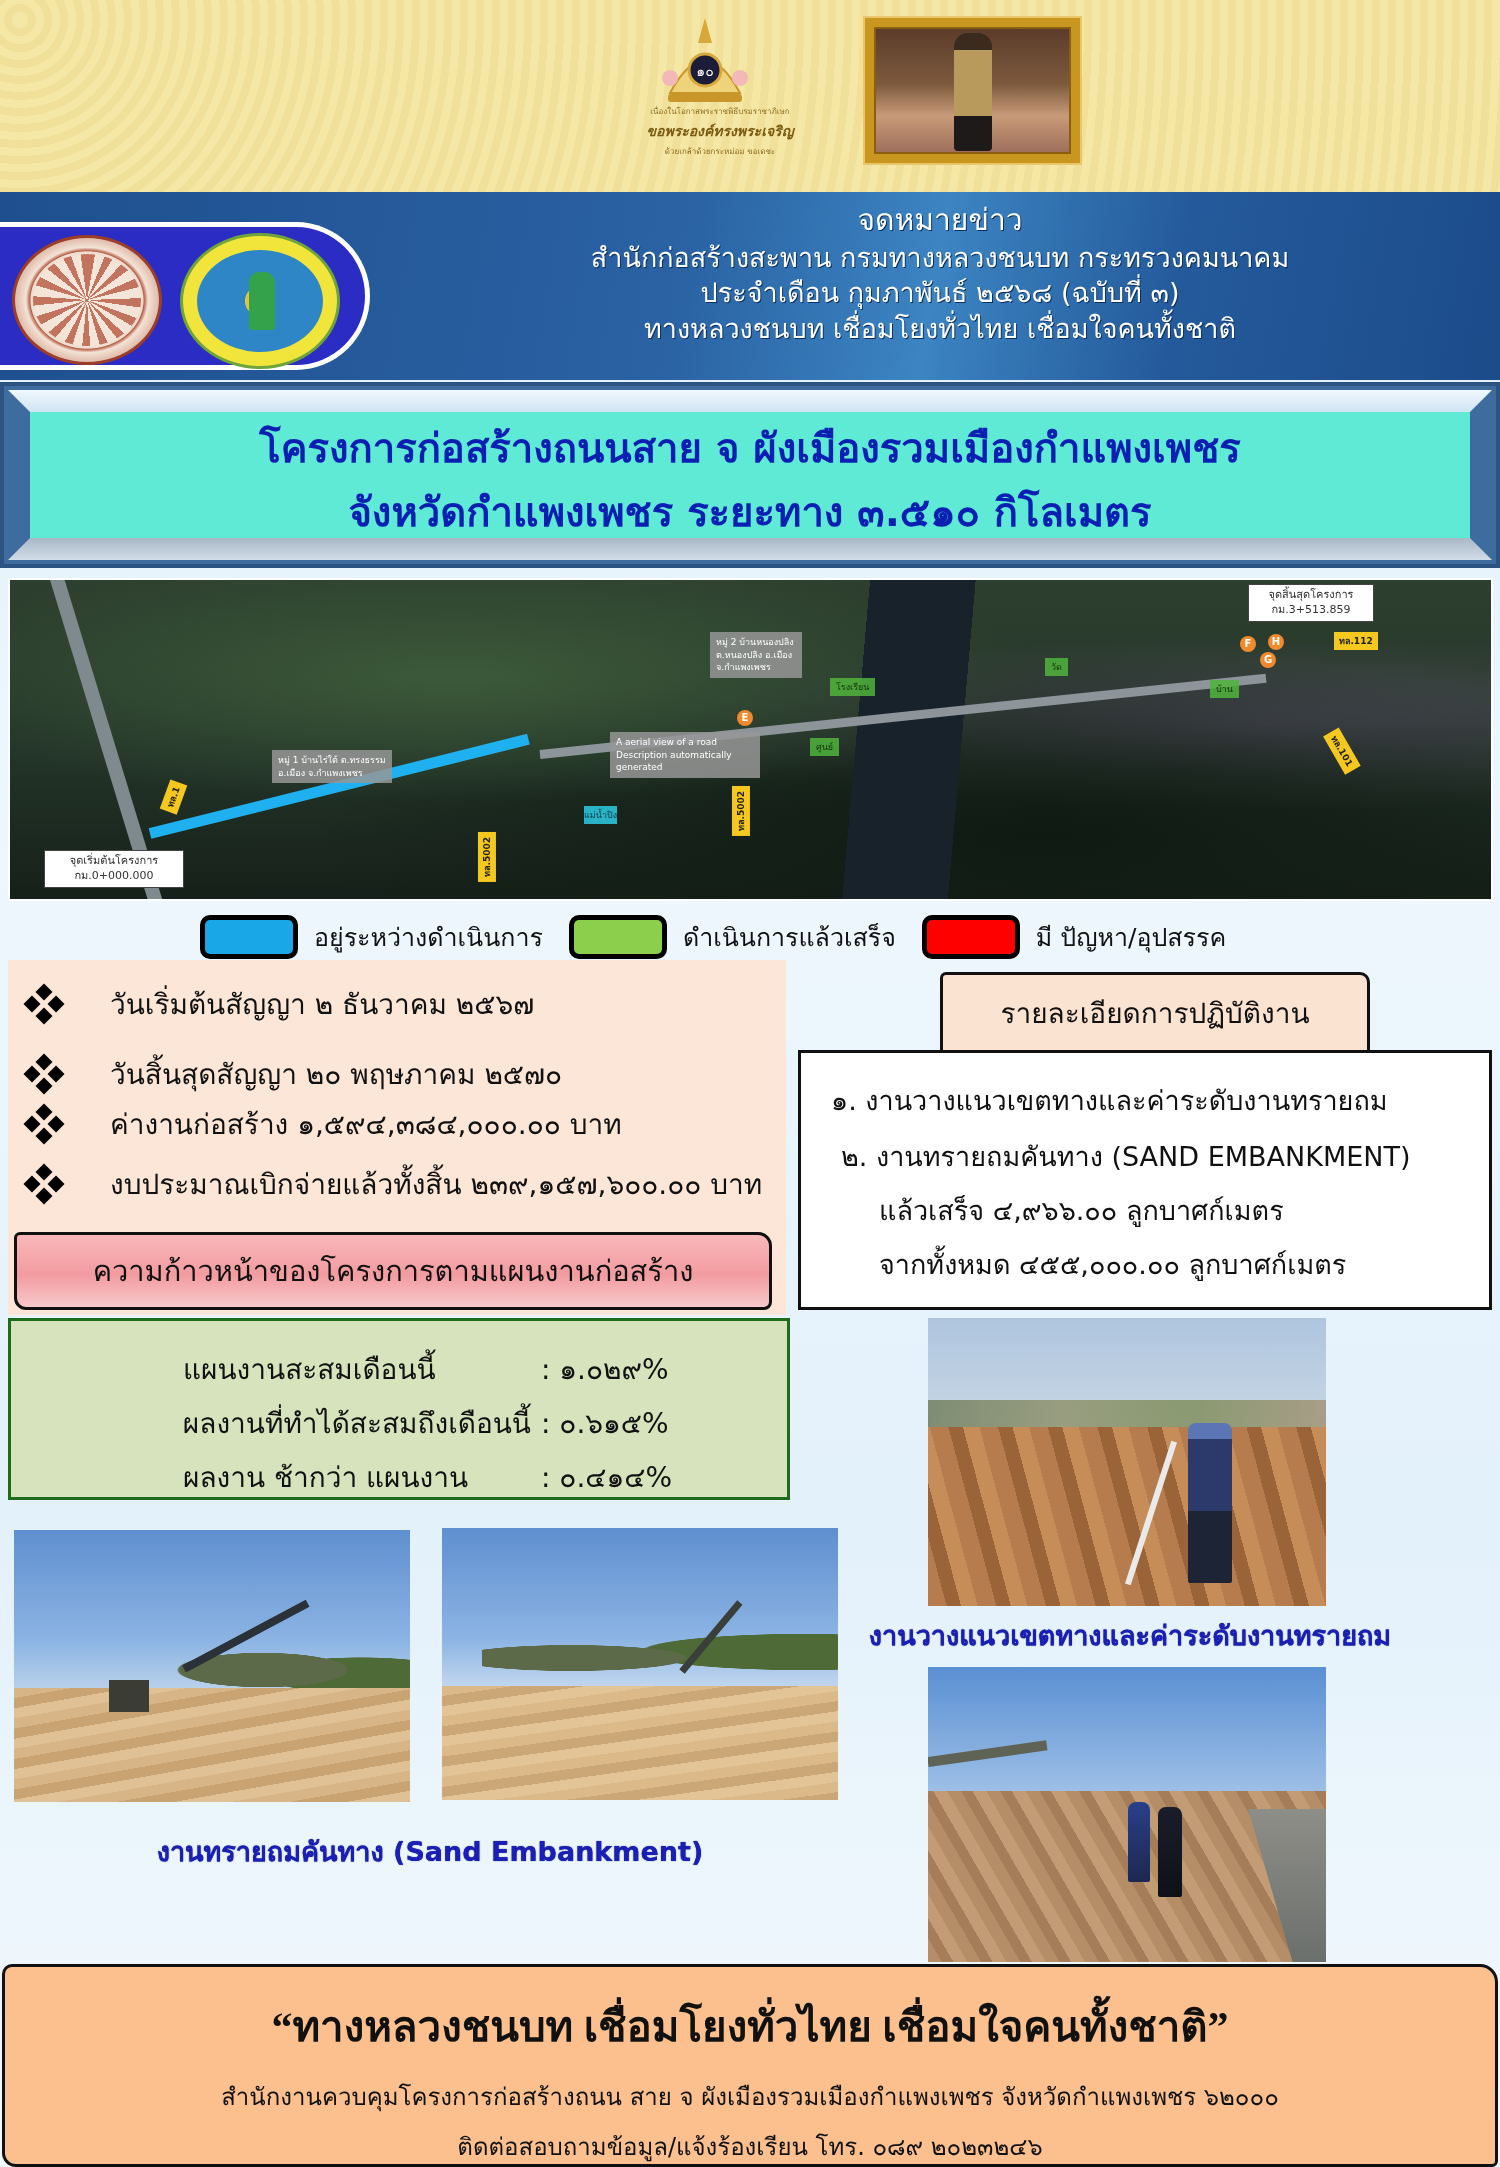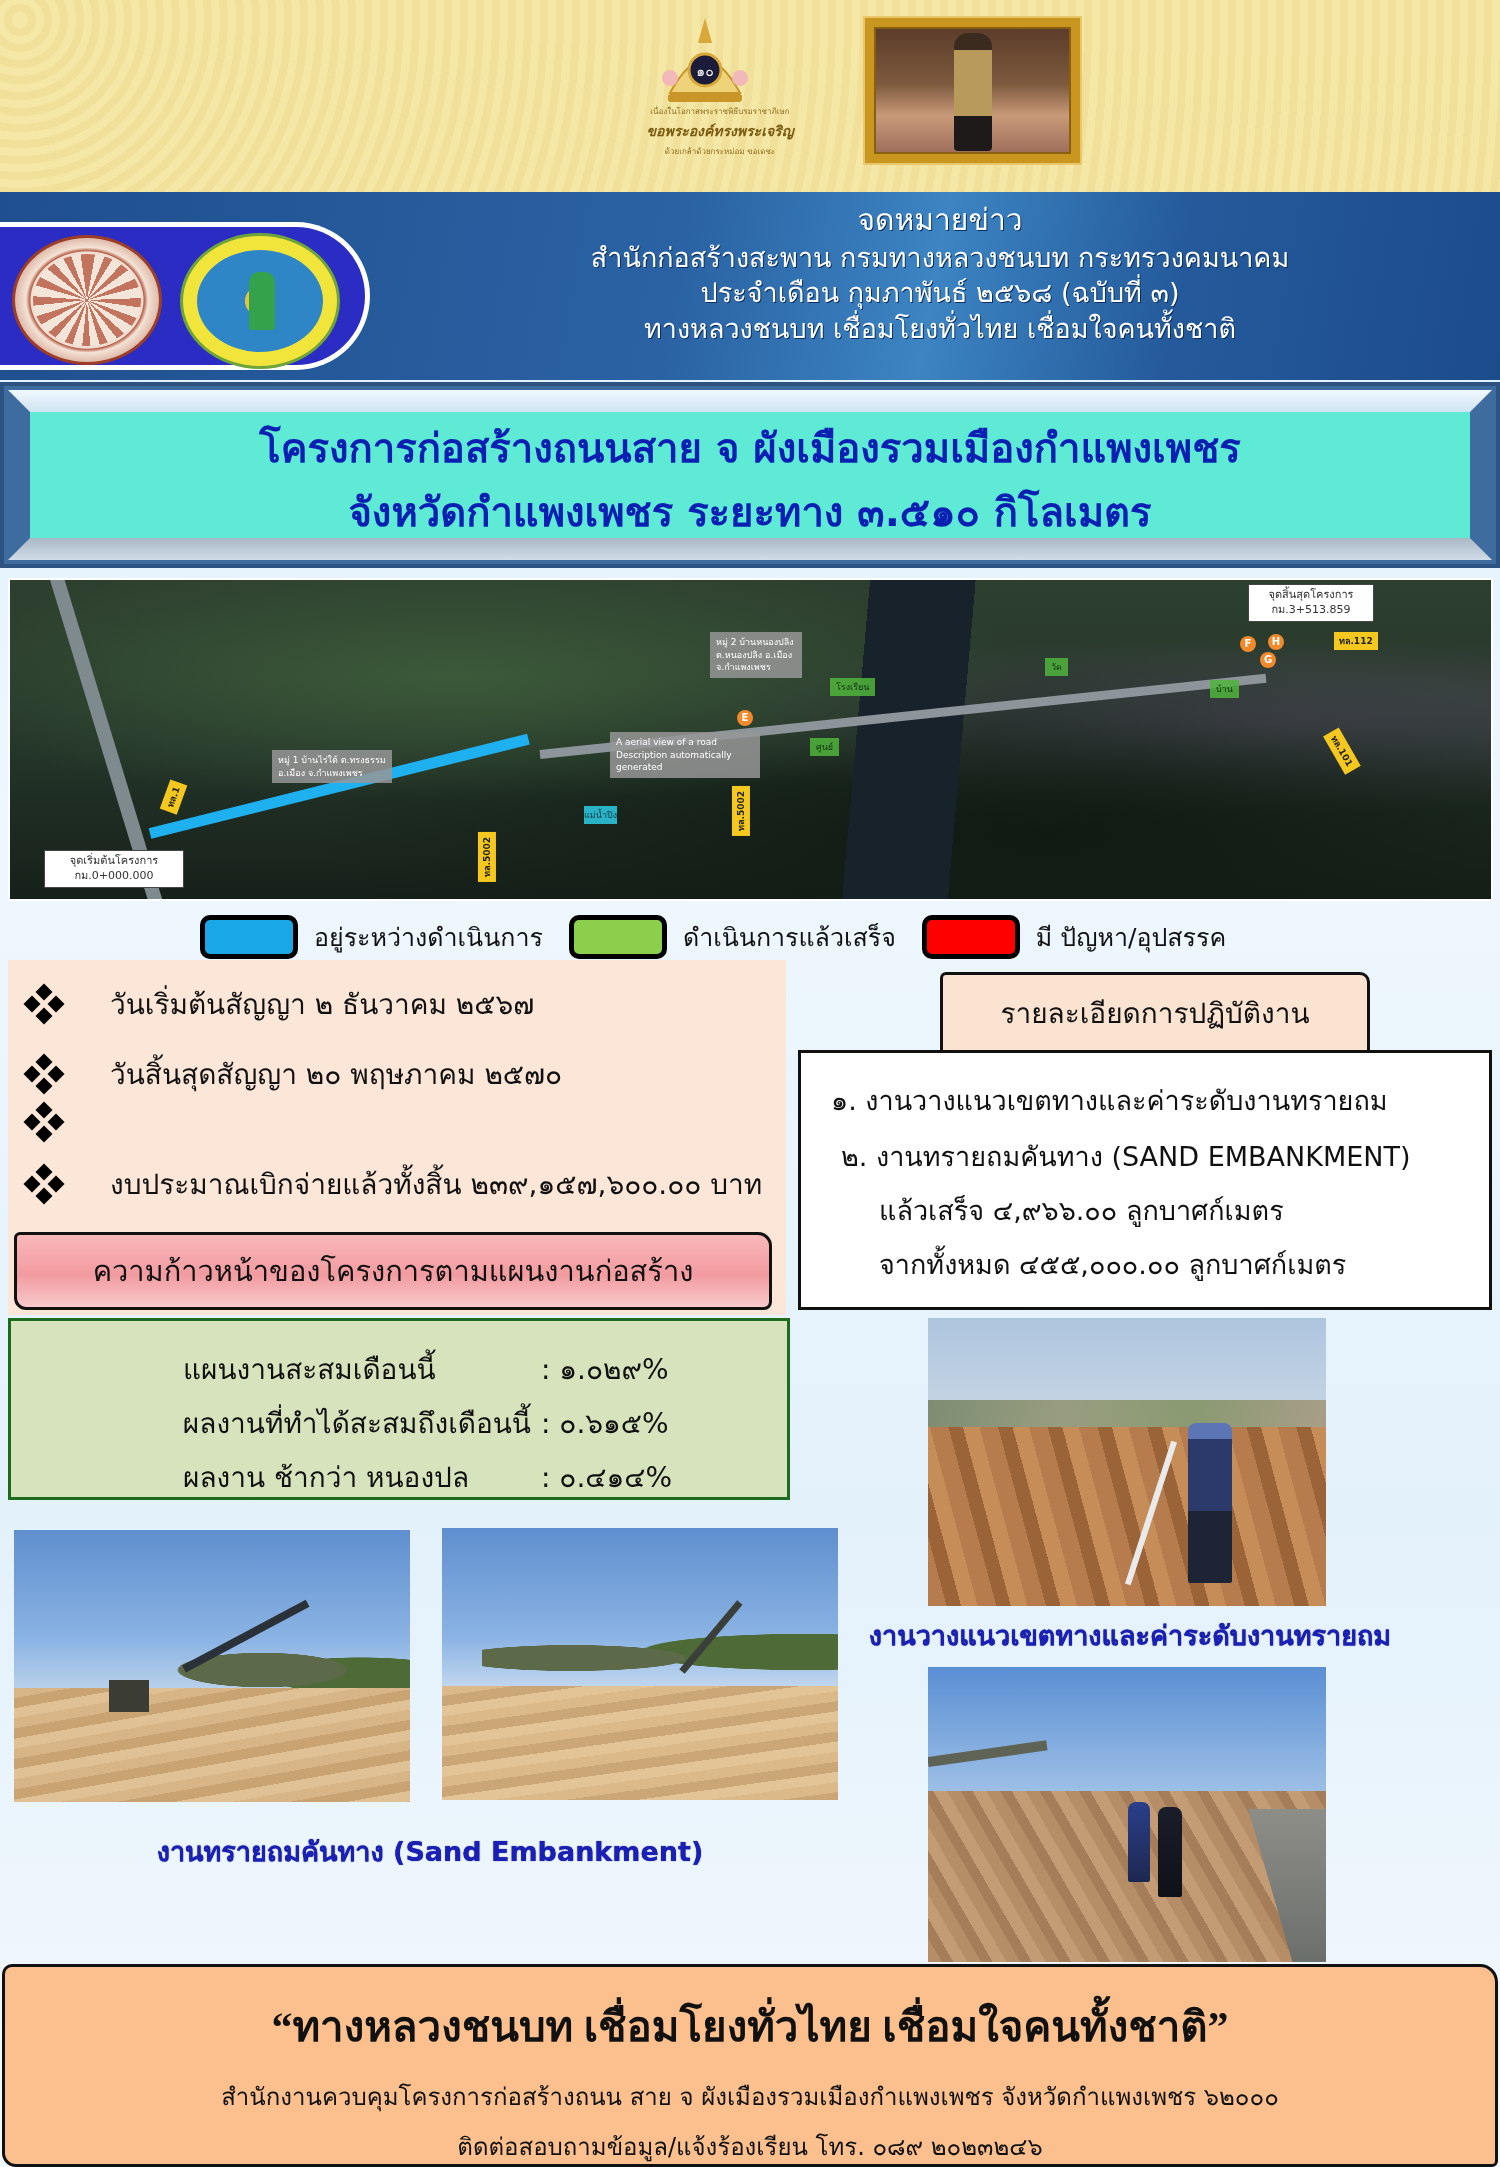--- a/index.html
+++ b/index.html
@@ -382,20 +382,21 @@
       </div>
     <span class="info-text">วันสิ้นสุดสัญญา ๒๐ พฤษภาคม ๒๕๗๐</span>
   </div>
   <div class="info-row" style="top:142px;">
     <div class="diamond-cluster">
         <span class="d1"></span>
         <span class="d2"></span>
         <span class="d3"></span>
         <span class="d4"></span>
       </div>
+    <span class="info-text">ค่างานก่อสร้าง ๑,๕๙๔,๓๘๔,๐๐๐.๐๐ บาท</span>
   </div>
   <div class="info-row" style="top:202px;">
     <div class="diamond-cluster">
         <span class="d1"></span>
         <span class="d2"></span>
         <span class="d3"></span>
         <span class="d4"></span>
       </div>
     <span class="info-text">งบประมาณเบิกจ่ายแล้วทั้งสิ้น ๒๓๙,๑๕๗,๖๐๐.๐๐ บาท</span>
   </div>
@@ -408,21 +409,21 @@
 <div id="stats-box" class="abs">
   <div class="stat-row" style="top:26px;">
     <span class="stat-label" style="text-align:left;padding-left:172px;">แผนงานสะสมเดือนนี้</span>
     <span class="stat-value">: ๑.๐๒๙%</span>
   </div>
   <div class="stat-row" style="top:80px;">
     <span class="stat-label">ผลงานที่ทำได้สะสมถึงเดือนนี้</span>
     <span class="stat-value">: ๐.๖๑๕%</span>
   </div>
   <div class="stat-row" style="top:134px;">
-    <span class="stat-label" style="text-align:left;padding-left:172px;">ผลงาน ช้ากว่า หนองปล</span>
+    <span class="stat-label" style="text-align:left;padding-left:172px;">ผลงาน ช้ากว่า แผนงาน</span>
     <span class="stat-value">: ๐.๔๑๔%</span>
   </div>
 </div>
 
 <div id="details-tab" class="abs">
   <span>รายละเอียดการปฏิบัติงาน</span>
 </div>
 <div id="details-box" class="abs">
   <div class="detail-line" style="left:30px;top:26px;">๑. งานวางแนวเขตทางและค่าระดับงานทรายถม</div>
   <div class="detail-line" style="left:40px;top:82px;">๒. งานทรายถมคันทาง (SAND EMBANKMENT)</div>

